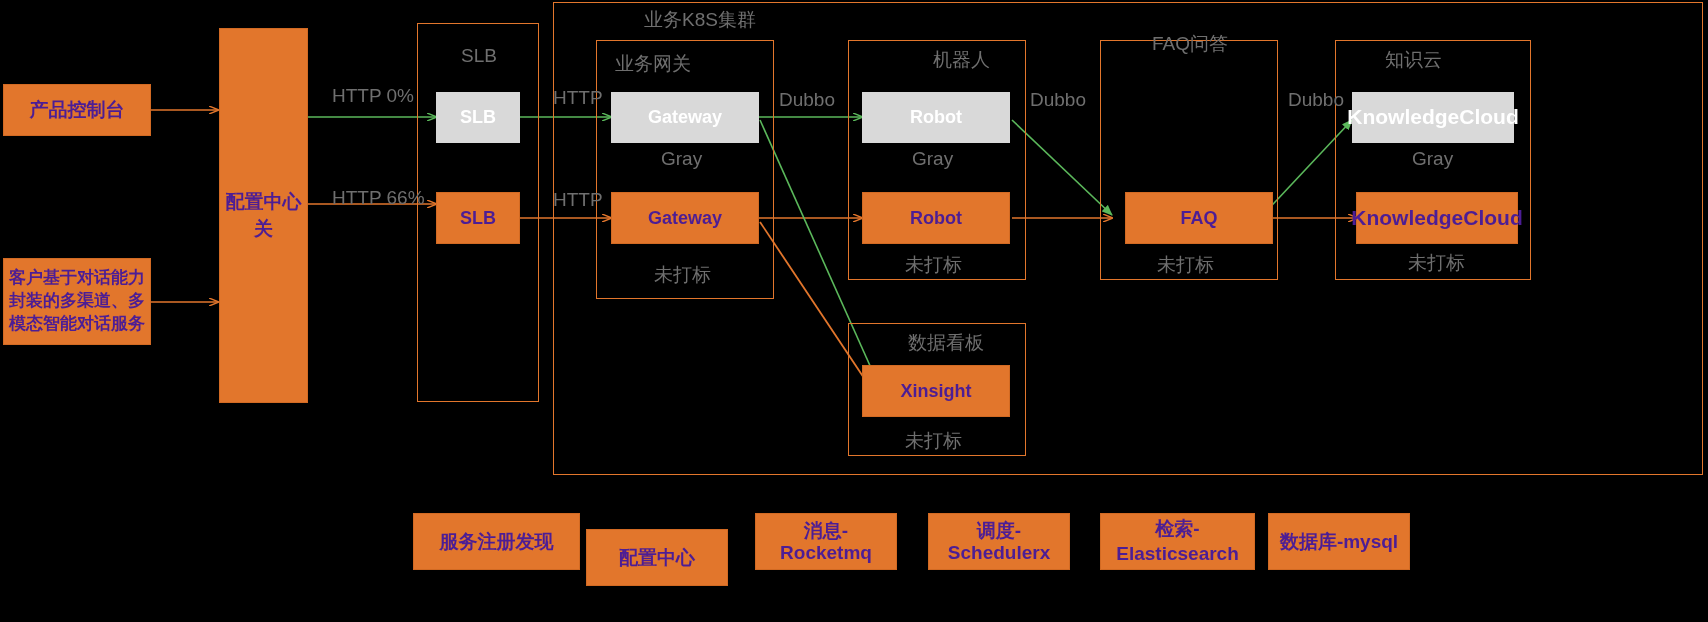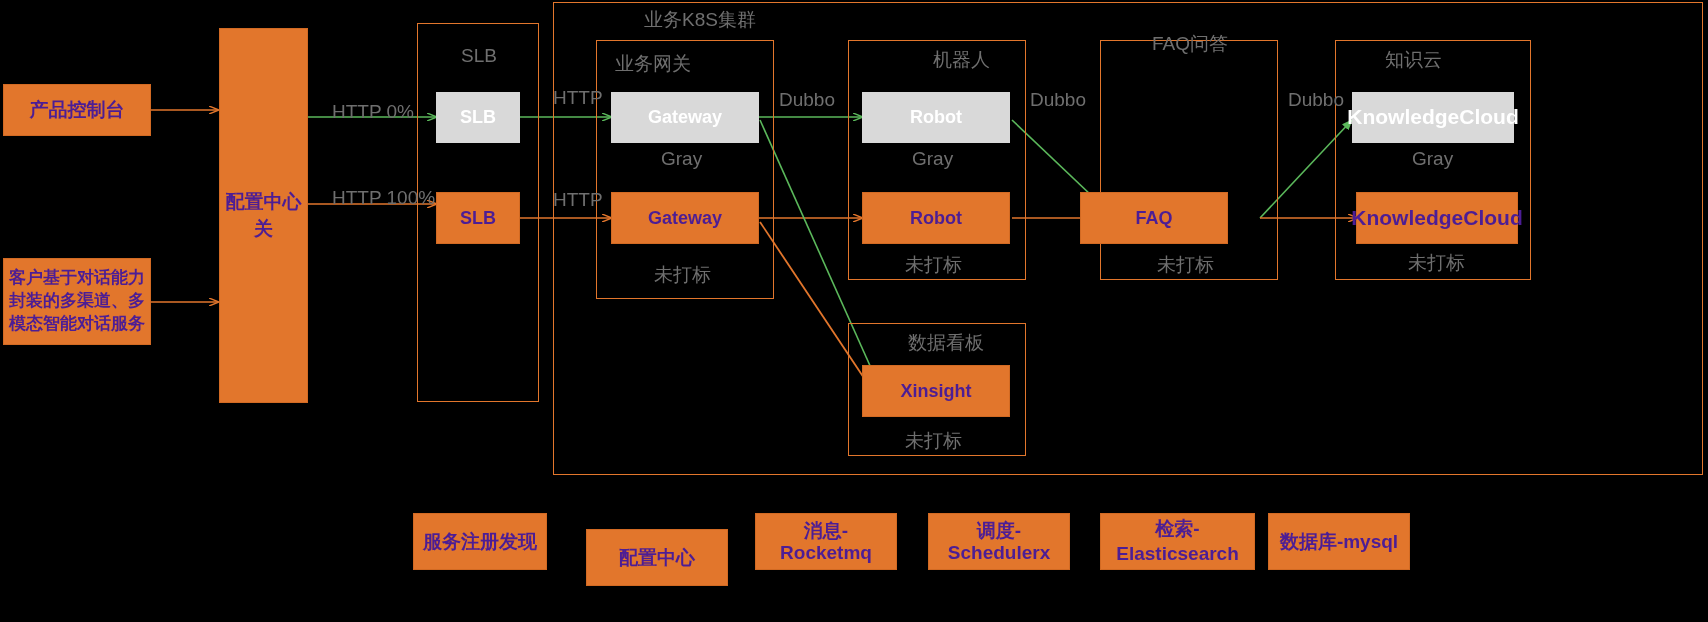--- a/index.html
+++ b/index.html
@@ -138,44 +138,44 @@
 
   <div class="group" style="left:848px;top:40px;width:178px;height:240px;"></div>
   <div class="cap" style="left:933px;top:50px;">机器人</div>
   <div class="node gray" style="left:862px;top:92px;width:148px;height:51px;">Robot</div>
   <div class="cap en" style="left:912px;top:149px;">Gray</div>
   <div class="node" style="left:862px;top:192px;width:148px;height:52px;">Robot</div>
   <div class="cap" style="left:905px;top:255px;">未打标</div>
 
   <div class="group" style="left:1100px;top:40px;width:178px;height:240px;"></div>
   <div class="cap" style="left:1152px;top:34px;">FAQ问答</div>
-  <div class="node" style="left:1080px;top:192px;width:148px;height:52px;">FAQ</div>
+  <div class="node" style="left:1125px;top:192px;width:148px;height:52px;">FAQ</div>
   <div class="cap" style="left:1157px;top:255px;">未打标</div>
 
   <div class="group" style="left:1335px;top:40px;width:196px;height:240px;"></div>
   <div class="cap" style="left:1385px;top:50px;">知识云</div>
   <div class="node gray small" style="left:1352px;top:92px;width:162px;height:51px;">KnowledgeCloud</div>
   <div class="cap en" style="left:1412px;top:149px;">Gray</div>
   <div class="node small" style="left:1356px;top:192px;width:162px;height:52px;">KnowledgeCloud</div>
   <div class="cap" style="left:1408px;top:253px;">未打标</div>
 
   <div class="group" style="left:848px;top:323px;width:178px;height:133px;"></div>
   <div class="cap" style="left:908px;top:333px;">数据看板</div>
   <div class="node" style="left:862px;top:365px;width:148px;height:52px;">Xinsight</div>
   <div class="cap" style="left:905px;top:431px;">未打标</div>
 
-  <div class="cap edge" style="left:332px;top:86px;margin-top:16px;">HTTP   0%</div>
-  <div class="cap edge" style="left:332px;top:188px;">HTTP 100%</div>
+  <div class="cap edge" style="left:332px;top:86px;">HTTP   0%</div>
+  <div class="cap edge" style="left:332px;top:188px;">HTTP 66%</div>
   <div class="cap edge" style="left:553px;top:88px;">HTTP</div>
   <div class="cap edge" style="left:553px;top:190px;">HTTP</div>
   <div class="cap edge" style="left:779px;top:90px;">Dubbo</div>
   <div class="cap edge" style="left:1030px;top:90px;">Dubbo</div>
   <div class="cap edge" style="left:1288px;top:90px;">Dubbo</div>
 
-  <div class="node cn" style="left:413px;top:513px;width:134px;height:57px;">服务注册发现</div>
+  <div class="node cn" style="left:413px;top:513px;width:167px;height:57px;">服务注册发现</div>
   <div class="node cn" style="left:586px;top:513px;width:142px;height:57px;margin-top:16px;">配置中心</div>
   <div class="node cn" style="left:755px;top:513px;width:142px;height:57px;">消息-Rocketmq</div>
   <div class="node cn" style="left:928px;top:513px;width:142px;height:57px;">调度-Schedulerx</div>
   <div class="node cn" style="left:1100px;top:513px;width:155px;height:57px;line-height:1.3;">检索-
 Elasticsearch</div>
   <div class="node cn" style="left:1268px;top:513px;width:142px;height:57px;">数据库-mysql</div>
 
 </div>
 
 </body></html>

